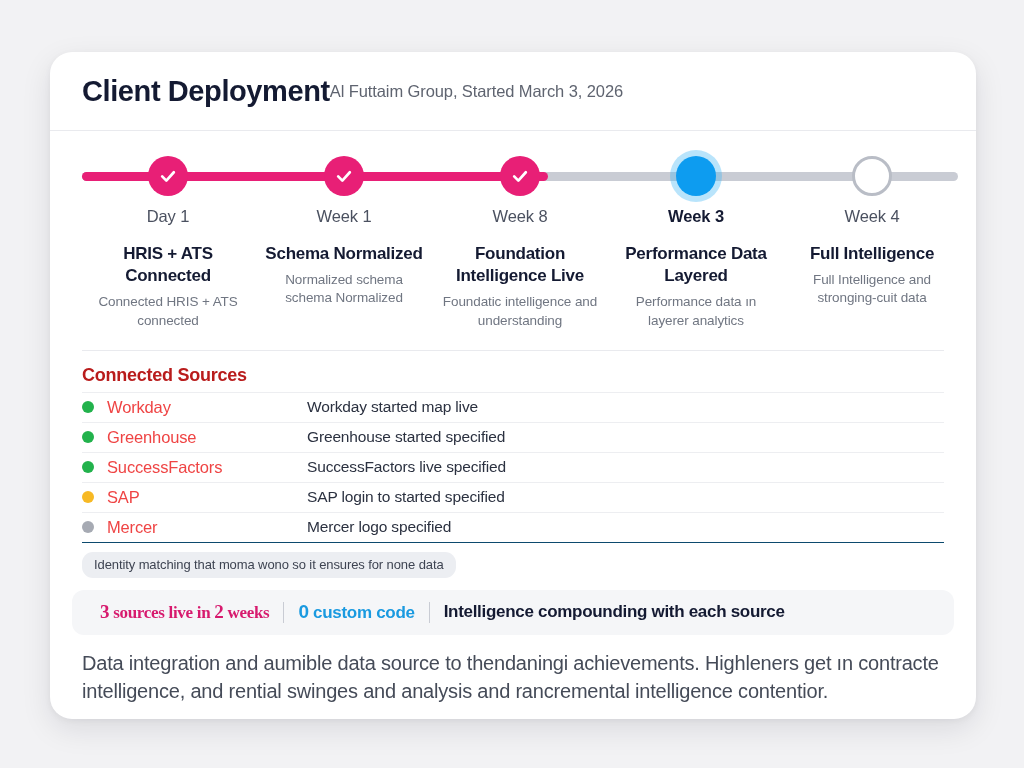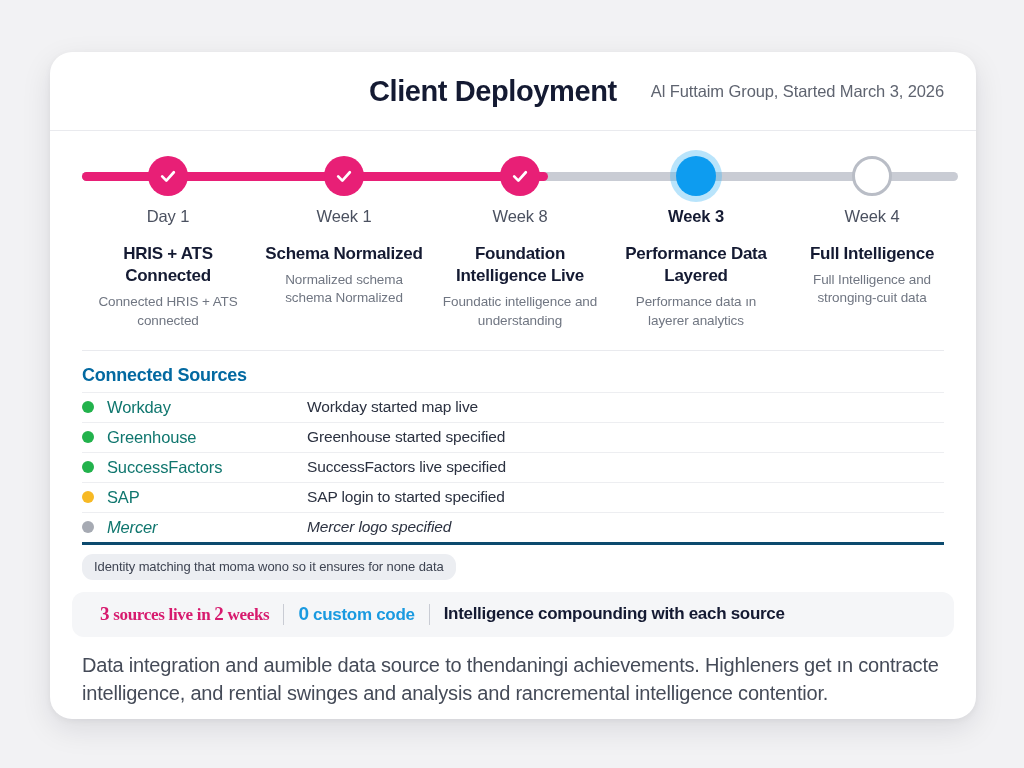--- a/index.html
+++ b/index.html
@@ -35,23 +35,22 @@
     box-sizing: border-box;
     overflow: hidden;
   }
 
   
   .card-header {
     height: 78px;
     padding: 0 32px;
     display: flex;
     align-items: center;
-    justify-content: flex-end;
+    justify-content: flex-start;
     border-bottom: 1px solid #e9eaee;
-    gap: 34px;
   }
   .card-title {
     font-size: 29px;
     font-weight: bold;
     color: #141a32;
     letter-spacing: -0.4px;
     line-height: 1;
   }
   .card-subtitle {
     font-size: 16.5px;
@@ -161,44 +160,44 @@
 
   
   .sources {
     margin: 20px 32px 0 32px;
     border-top: 1px solid #e9eaee;
     padding-top: 14px;
   }
   .sources-title {
     font-size: 18px;
     font-weight: bold;
-    color: #0369a1;
+    color: #b91c1c;
     letter-spacing: -0.25px;
     margin-bottom: 6px;
   }
   .src-row {
     display: flex;
     align-items: center;
     height: 29px;
     border-top: 1px solid #edeef1;
   }
-  .src-row:last-of-type { border-bottom: 3px solid #0c4a6e; font-style: italic; }
+  .src-row:last-of-type { border-bottom: 1px solid #0c4a6e; }
   .dot {
     width: 12px;
     height: 12px;
     border-radius: 50%;
     margin-right: 13px;
     flex: 0 0 auto;
   }
   .dot.green { background: #22b24c; }
   .dot.amber { background: #f7b924; }
   .dot.gray  { background: #a6aab3; }
   .src-name {
     font-size: 16.5px;
-    color: #0f766e;
+    color: #ef4444;
     width: 200px;
     flex: 0 0 auto;
     letter-spacing: -0.15px;
   }
   .src-detail {
     font-size: 15.5px;
     color: #2b3140;
     letter-spacing: -0.15px;
   }
 

